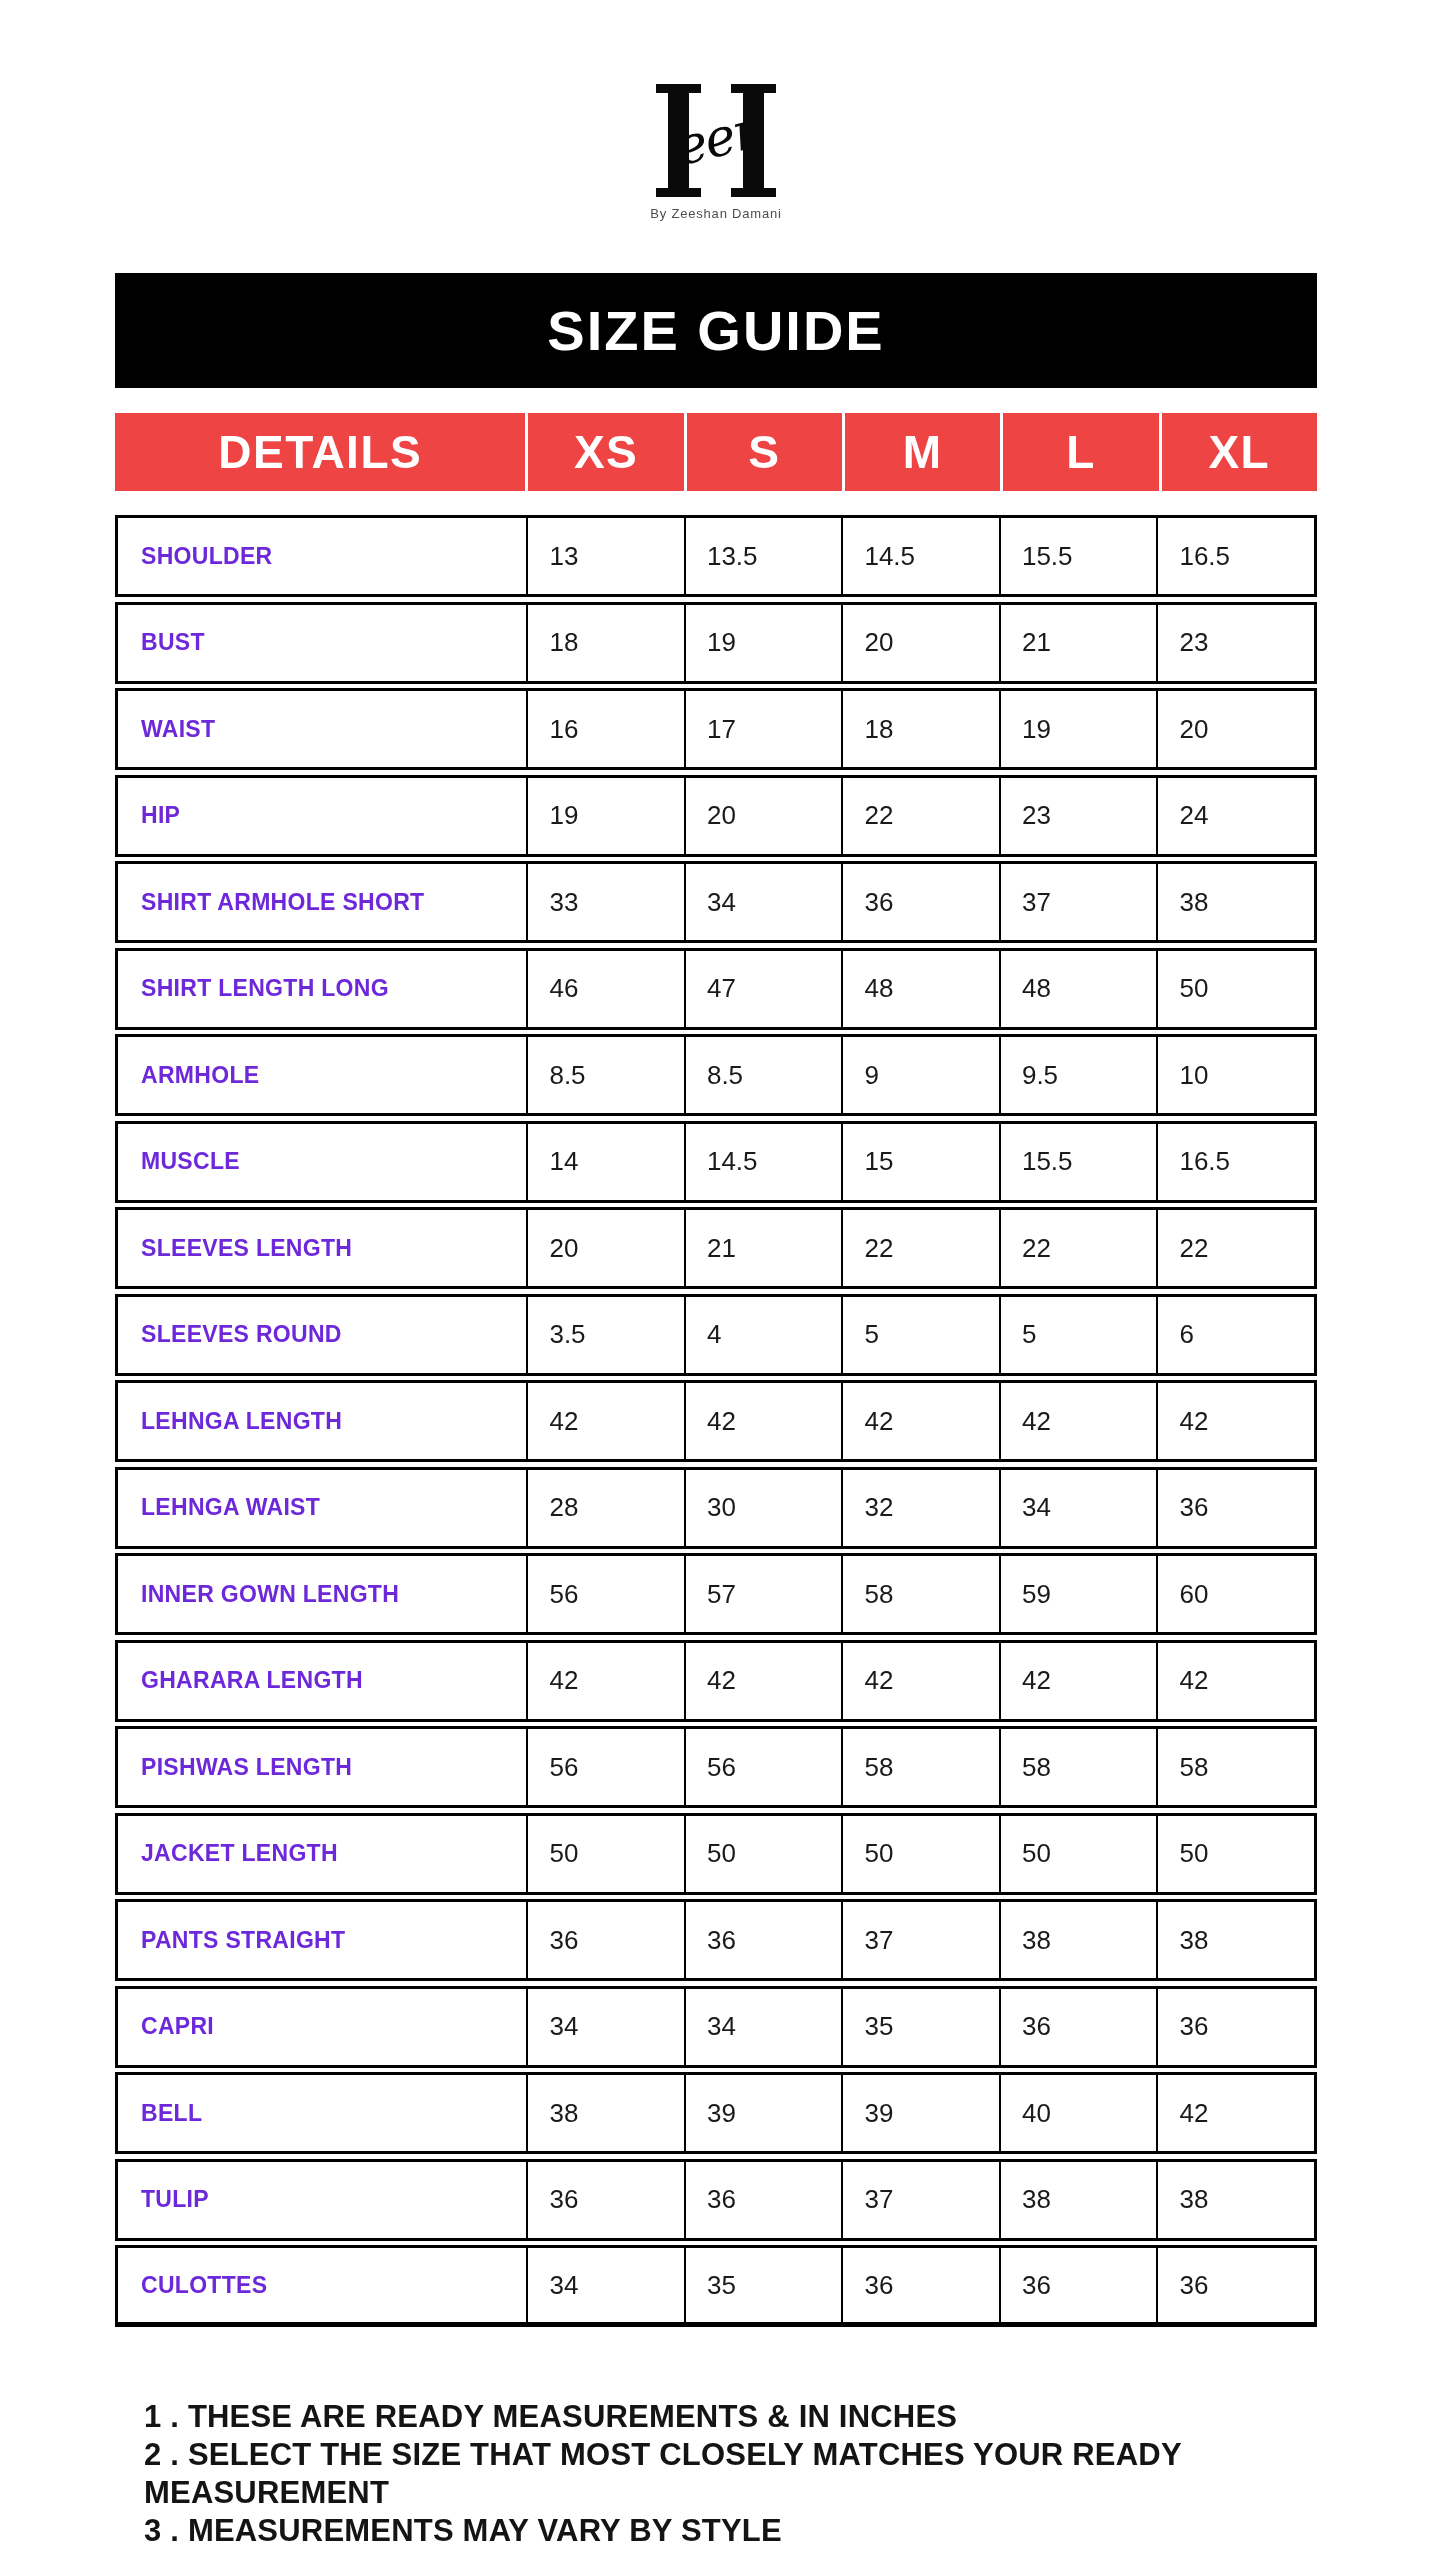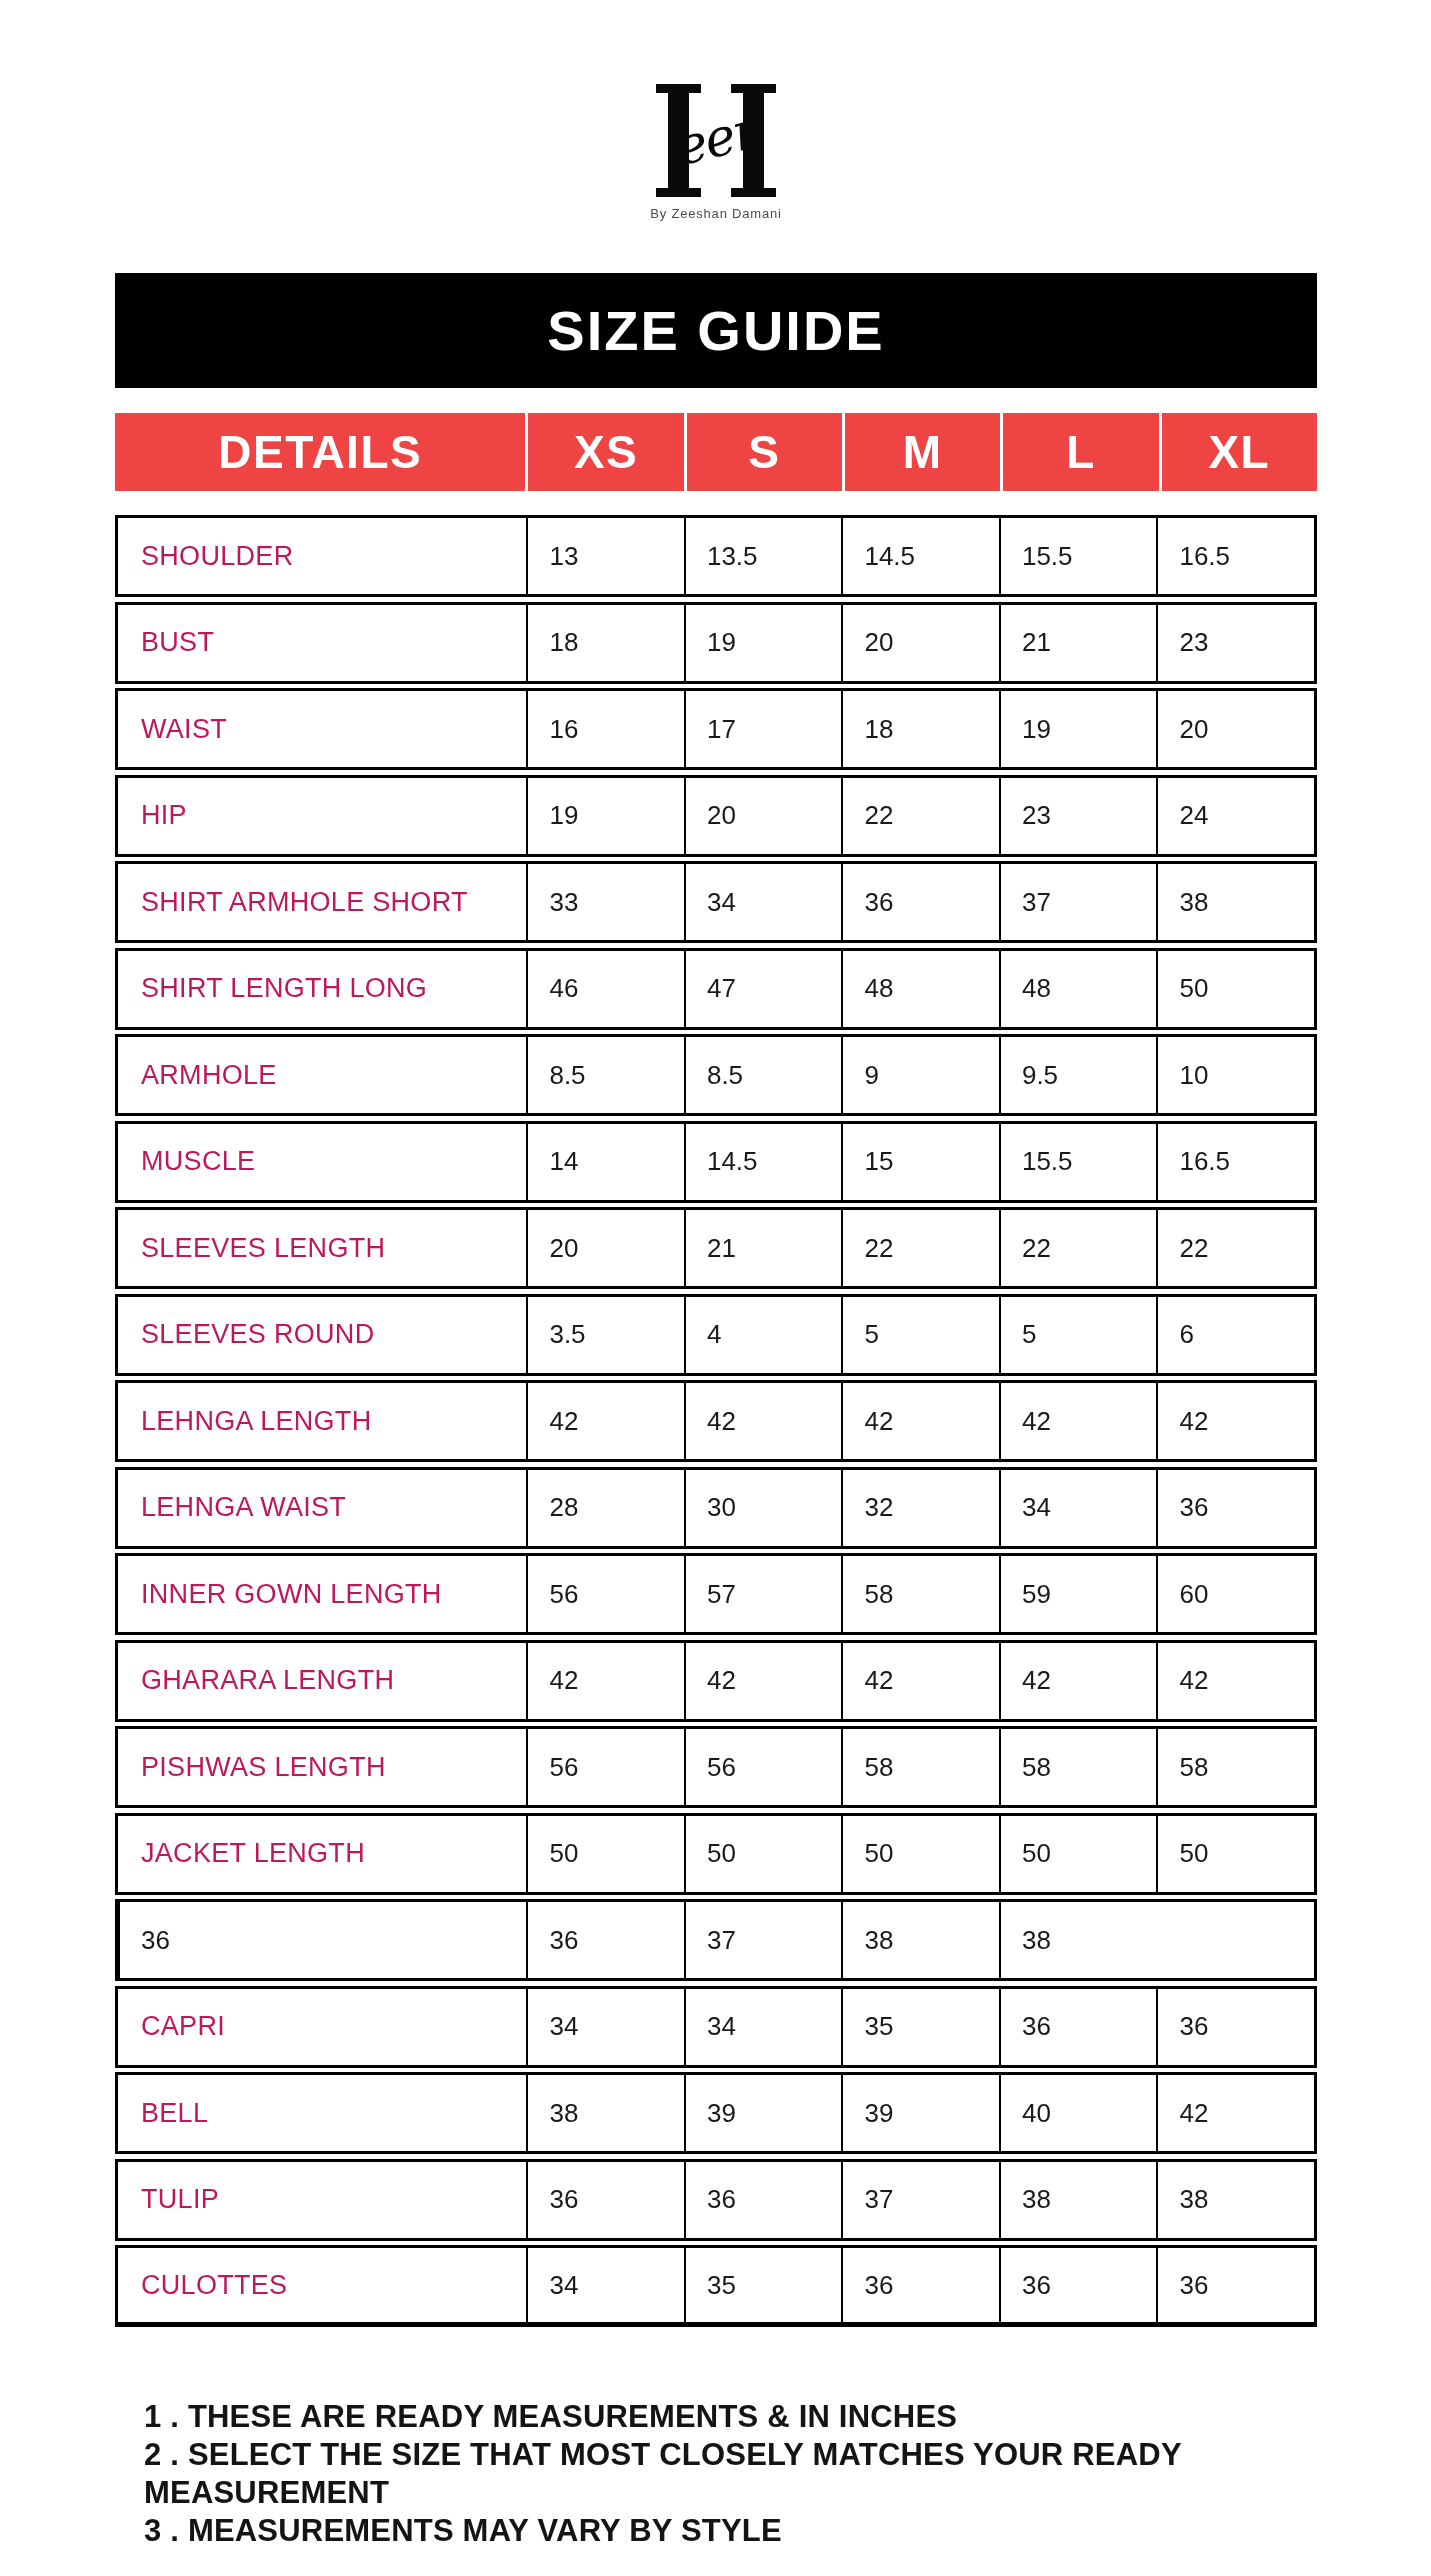--- a/index.html
+++ b/index.html
@@ -57,22 +57,22 @@
   .hcell + .hcell { border-left: 3px solid #fff; }
 
   .tbody { margin-top: 24px; }
   .trow {
     height: 82px; margin-bottom: 4.5px; box-sizing: border-box;
     border: 3px solid #000; background: #fff;
   }
   .trow:last-child { border-bottom-width: 5px; margin-bottom: 0; }
   .cell { display: flex; align-items: center; box-sizing: border-box; overflow: hidden; }
   .cell-label {
-    padding-left: 23px; font-weight: 400; font-size: 27px;
-    letter-spacing: 0.3px; color: #be185d;
+    padding-left: 23px; font-weight: 700; font-size: 23px;
+    letter-spacing: 0.3px; color: #6d28d9;
   }
   .cell-value {
     padding-left: 21px; font-size: 26px; font-weight: 400;
     color: #1a1a1a; border-left: 2px solid #000;
   }
 
   
   .notes { margin-top: 71px; padding-left: 29px; }
   .note {
     font-weight: 700; font-size: 31px; line-height: 38px;
@@ -230,20 +230,21 @@
         </div>
         <div class="trow grid">
           <div class="cell cell-label">JACKET LENGTH</div>
           <div class="cell cell-value">50</div>
           <div class="cell cell-value">50</div>
           <div class="cell cell-value">50</div>
           <div class="cell cell-value">50</div>
           <div class="cell cell-value">50</div>
         </div>
         <div class="trow grid">
+          <div class="cell cell-label">PANTS STRAIGHT</div>
           <div class="cell cell-value">36</div>
           <div class="cell cell-value">36</div>
           <div class="cell cell-value">37</div>
           <div class="cell cell-value">38</div>
           <div class="cell cell-value">38</div>
         </div>
         <div class="trow grid">
           <div class="cell cell-label">CAPRI</div>
           <div class="cell cell-value">34</div>
           <div class="cell cell-value">34</div>

